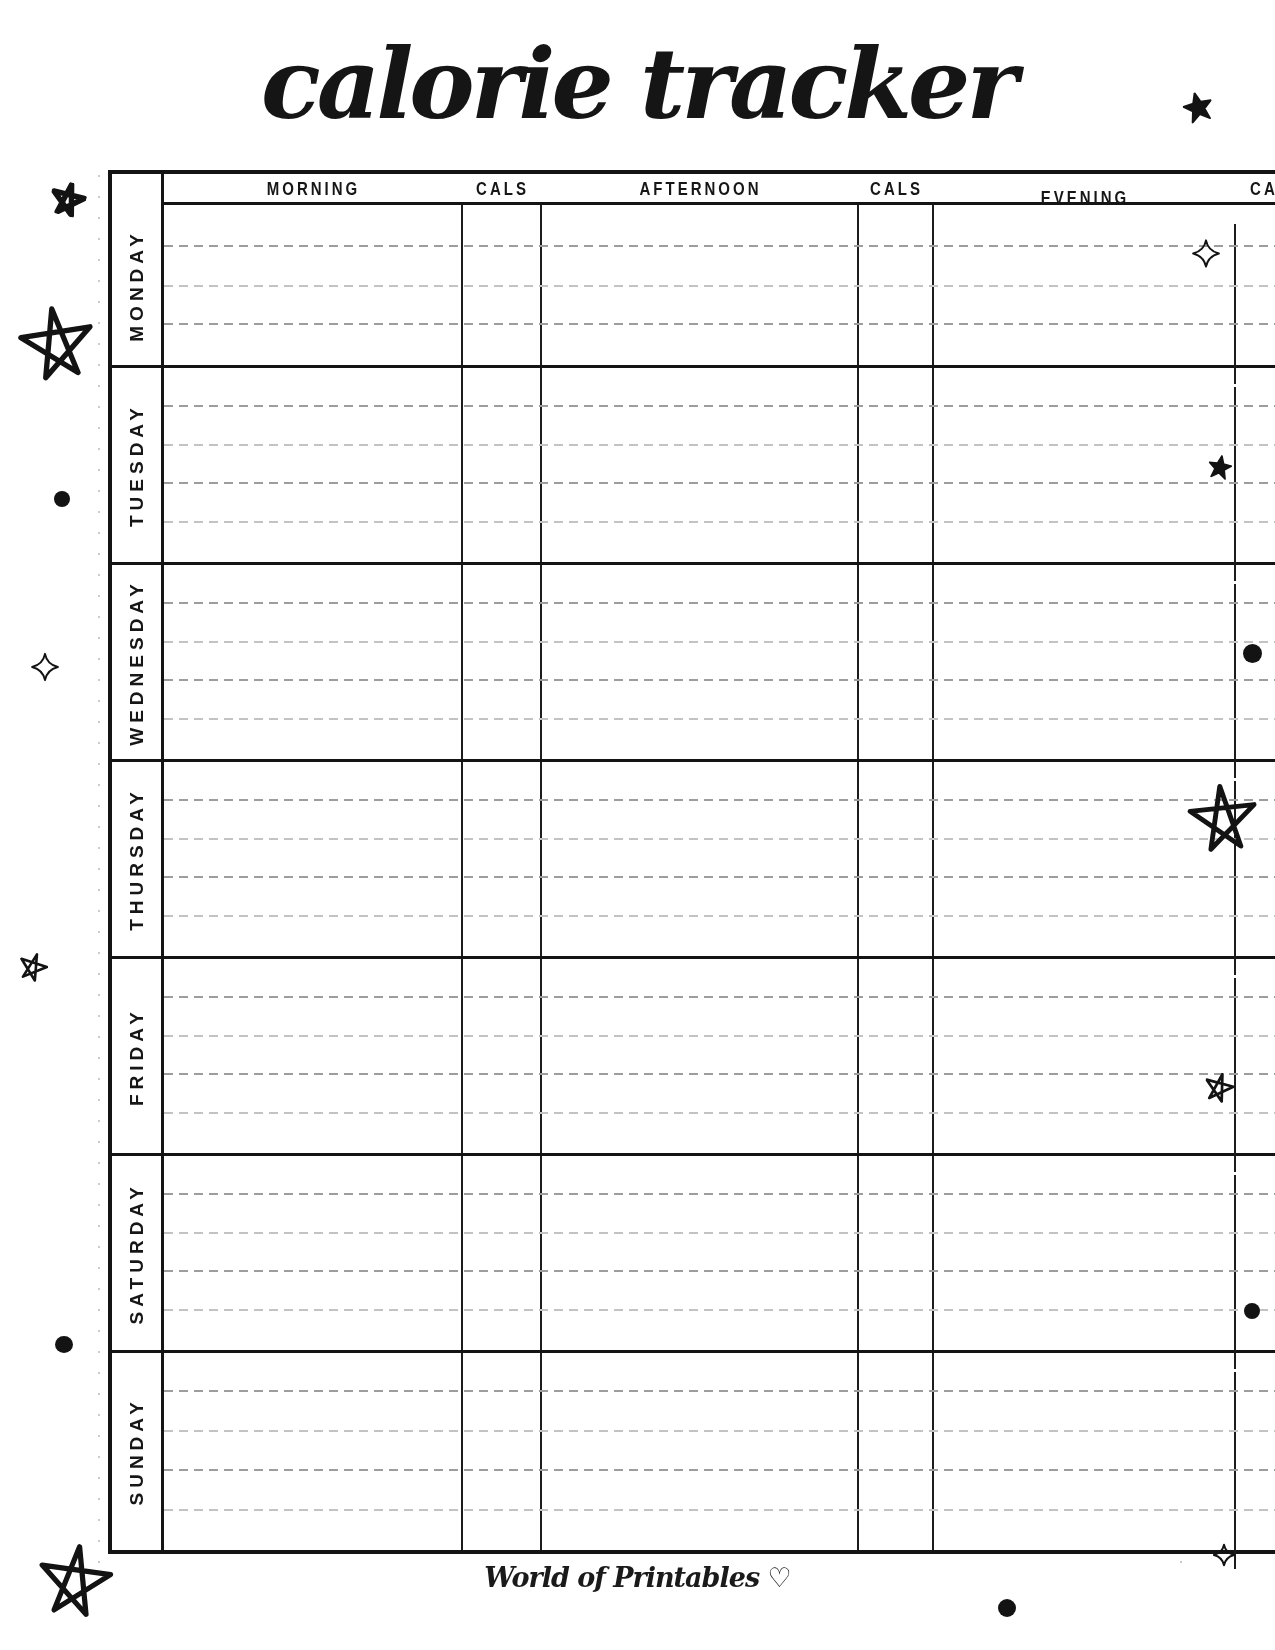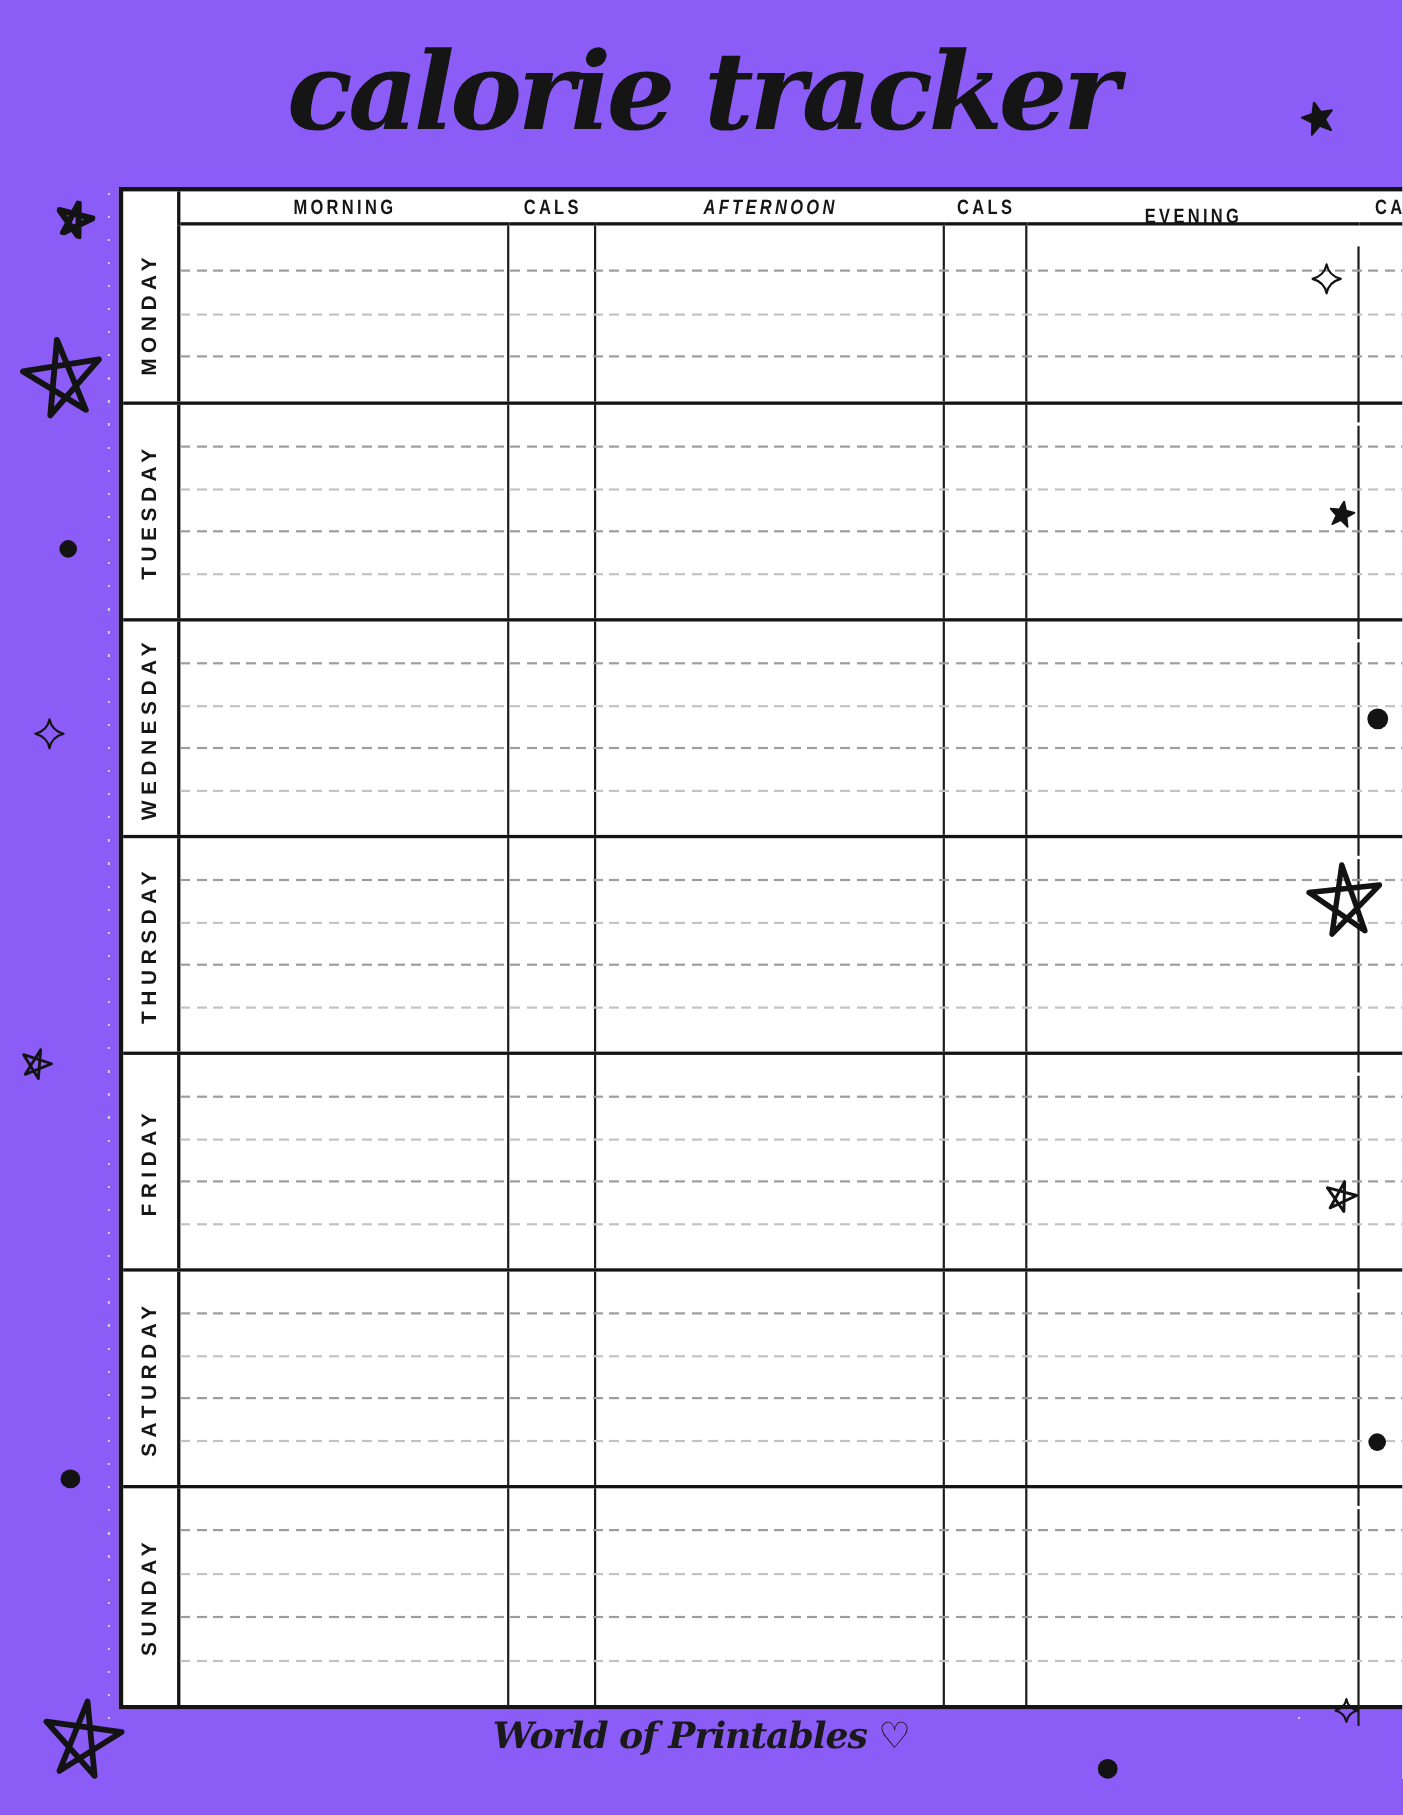--- a/index.html
+++ b/index.html
@@ -1,17 +1,17 @@
 <!DOCTYPE html>
 <html><head>
 <meta charset="utf-8">
 <style>
   html,body{margin:0;padding:0;background:#e8e8e8;}
   .page{
-    position:relative; width:1275px; height:1650px; background:#8b5cf6;
+    position:relative; width:1275px; height:1650px; background:#ffffff;
     overflow:hidden; font-family:"Liberation Sans",sans-serif; color:#161616;
   }
   
   .title{
     position:absolute; top:8px; left:0; width:100%; height:150px;
     display:flex; align-items:center; justify-content:center;
     font-family:"DejaVu Serif",serif; font-style:italic; font-weight:700;
     font-size:98px; letter-spacing:-4px; color:#151515; white-space:nowrap;
   }
   
@@ -23,21 +23,21 @@
   .hand{font-family:"Liberation Sans",sans-serif; font-weight:700; letter-spacing:3px;}
   .hdr{display:flex; height:31px; flex:0 0 auto;}
   .hdr .spacer{width:52px; flex:0 0 auto; border-right:3px solid #141414; box-sizing:border-box;}
   .hdr .h{
     display:flex; align-items:center; justify-content:center;
     border-bottom:3px solid #141414; box-sizing:border-box;
     font-size:15px;
   }
   .hdr .h span{display:inline-block; transform:scaleY(1.25);}
   .w1{width:246px;flex:1 1 246px;} .w2{width:79px;flex:0 0 79px;}
-  .w3{width:264px;flex:1 1 264px;font-style:italic;} .w4{width:75px;flex:0 0 75px;}
+  .w3{width:264px;flex:1 1 264px;} .w4{width:75px;flex:0 0 75px;}
   .w5{width:249px;flex:1 1 249px;margin-top:19px;} .w6{width:81px;flex:0 0 81px;}
   .row{display:flex; height:197px; flex:0 0 auto; border-bottom:3px solid #141414; box-sizing:border-box;}
   .row.mon{height:163px;}
   .row.sun{border-bottom:none; flex:1 1 auto;}
   .day{
     width:52px; flex:0 0 auto; border-right:3px solid #141414; box-sizing:border-box;
     display:flex; align-items:center; justify-content:center;
   }
   .vlabel{
     writing-mode:vertical-rl; transform:rotate(180deg);
@@ -59,21 +59,21 @@
   .deco{position:absolute; color:#131313;}
   .deco use{stroke-width:7;}
   .deco.fat use{stroke-width:16;}
   .deco.mid use{stroke-width:9;}
   .dot{position:absolute; border-radius:50%; background:#131313;}
   
   .footer{
     position:absolute; left:0; top:1552px; width:100%; height:50px;
     display:flex; align-items:center; justify-content:center;
     font-family:"DejaVu Serif",serif; font-style:italic; font-weight:700;
-    font-size:33px; letter-spacing:-1px; color:#1a1a1a; white-space:nowrap;
+    font-size:27px; letter-spacing:-1px; color:#1a1a1a; white-space:nowrap;
   }
 </style>
 </head>
 <body>
 
 <div class="page">
 
   <svg width="0" height="0" style="position:absolute" xmlns="http://www.w3.org/2000/svg" xmlns:xlink="http://www.w3.org/1999/xlink" aria-hidden="true">
     <defs>
       <symbol id="pentagram" viewBox="0 0 100 100">

